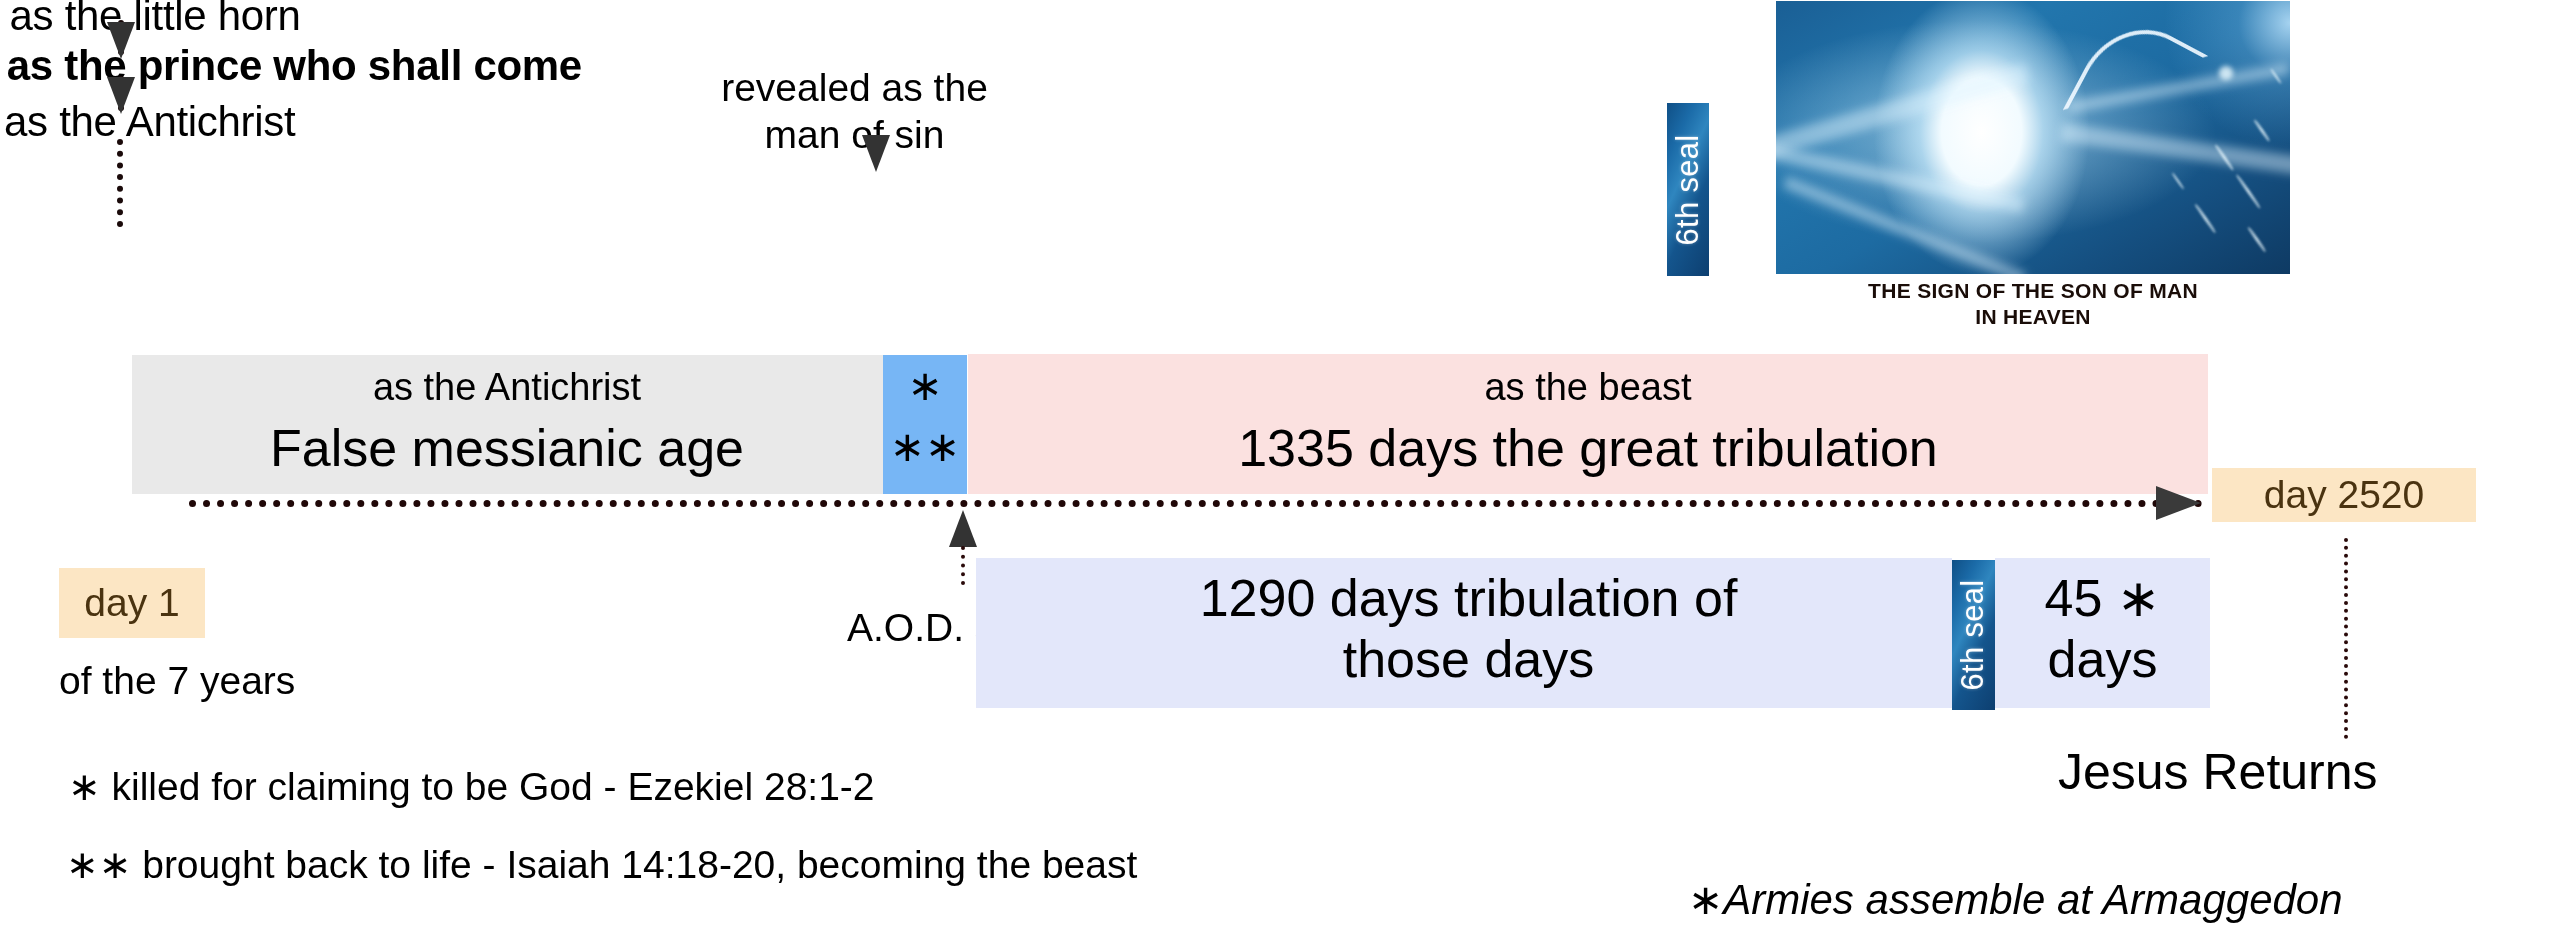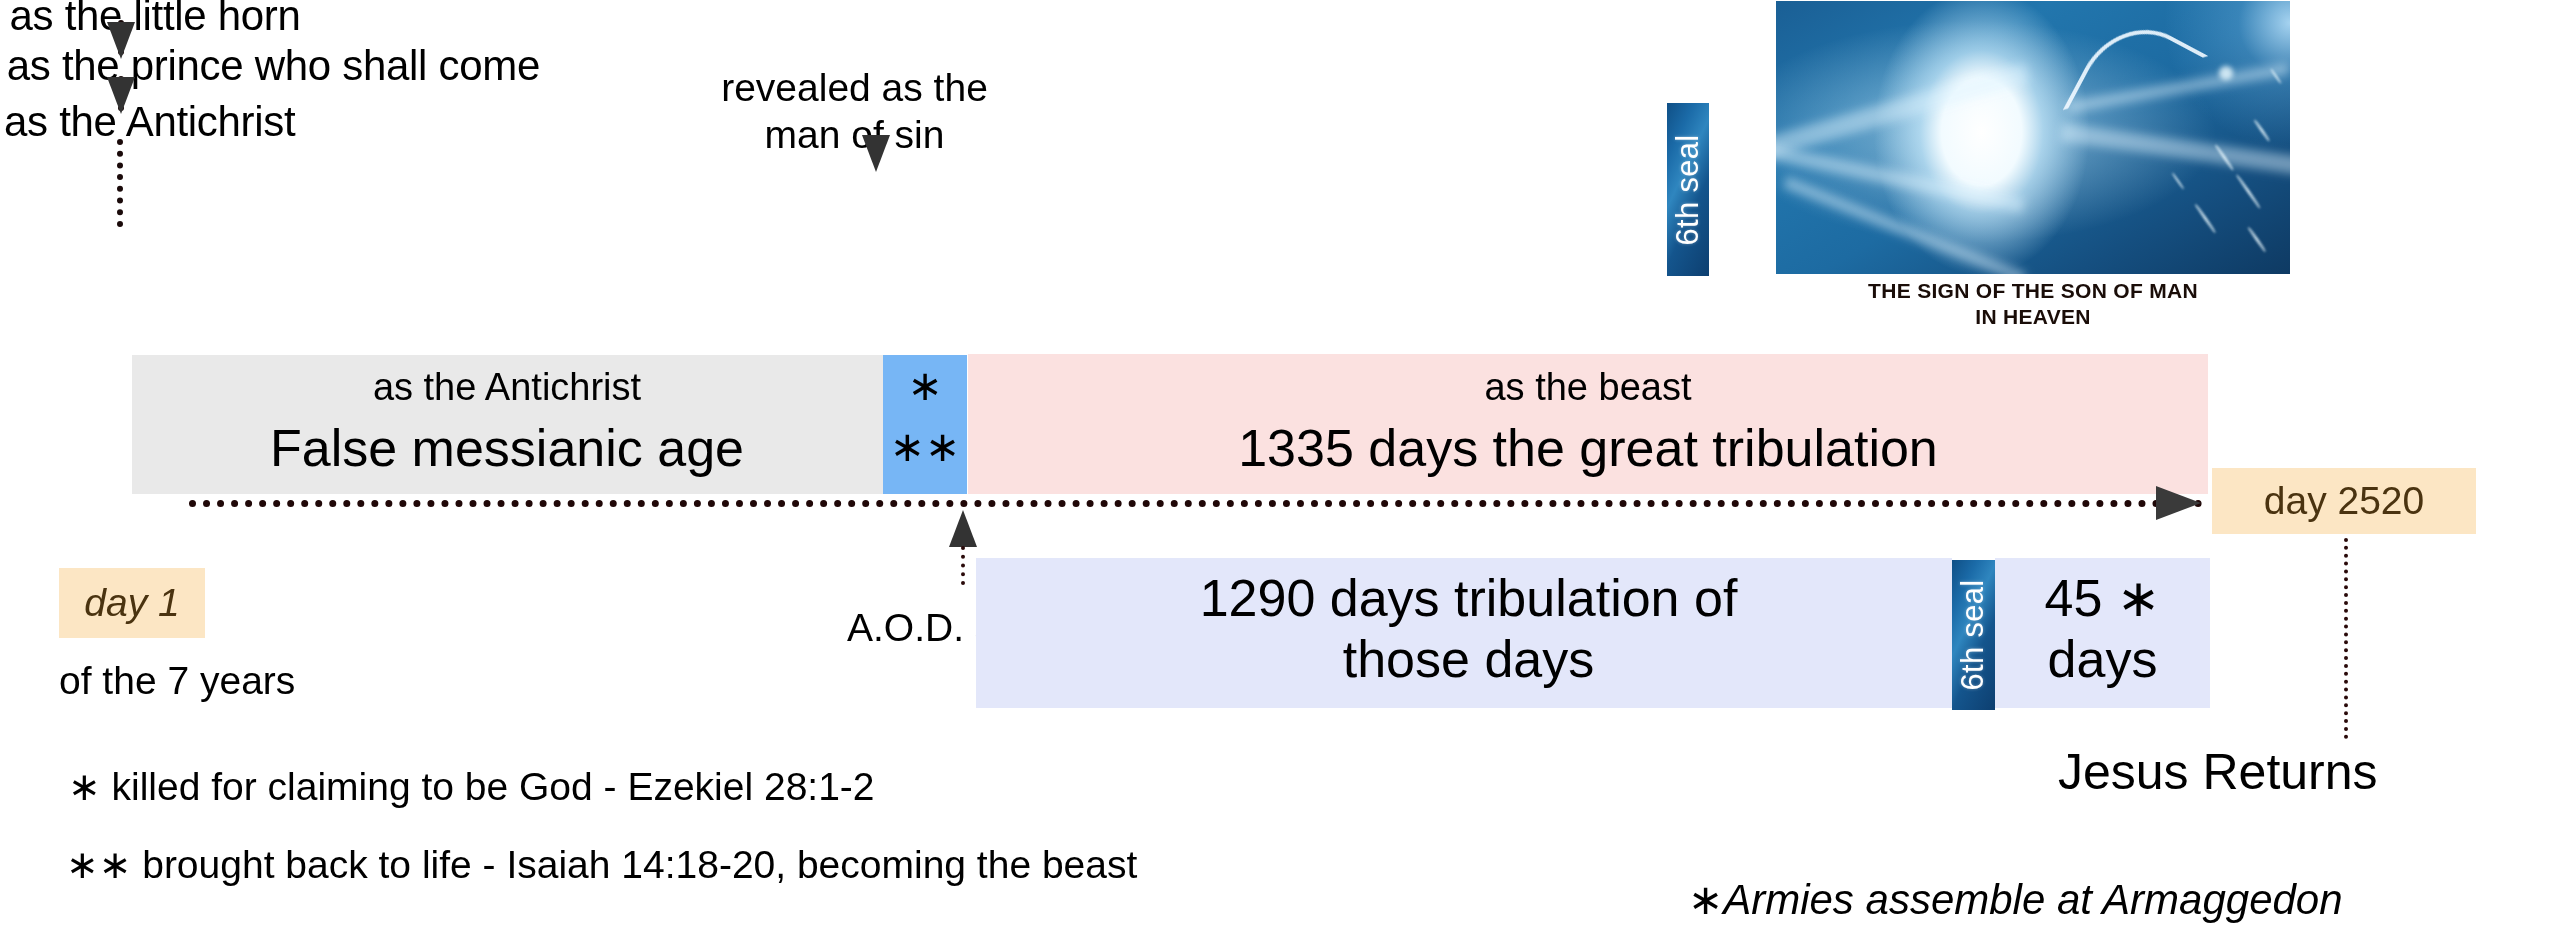--- a/index.html
+++ b/index.html
@@ -112,21 +112,21 @@
   .of7{font-size:39px;font-weight:normal;white-space:nowrap;}
 </style>
 </head>
 <body>
 
 <div class="abs txt chain-label" style="left:9.5px;top:-5.4px;">as the little horn</div>
 
 <div class="vdots" style="left:118px;top:20px;height:35px;"></div>
 <div class="arrowhead-down" style="left:107px;top:21.6px;"></div>
 
-<div class="abs txt chain-label" style="left:6.8px;top:45px;">as the prince who shall come</div>
+<div class="abs txt chain-label" style="left:6.8px;top:45px;font-weight:bold;">as the prince who shall come</div>
 
 <div class="vdots" style="left:118px;top:76px;height:35px;"></div>
 <div class="arrowhead-down" style="left:107px;top:77px;"></div>
 
 <div class="abs txt chain-label" style="left:4px;top:101px;">as the Antichrist</div>
 
 <div class="vdots" style="left:117px;top:139px;height:88px;"></div>
 
 <div class="abs txt" style="left:679px;top:68px;font-size:39px;text-align:center;width:351px;">revealed as the</div>
 <div class="abs txt" style="left:679px;top:115px;font-size:39px;text-align:center;width:351px;">man of sin</div>
@@ -168,41 +168,41 @@
 
 <div class="abs ast" style="left:883px;top:365px;width:84px;">∗</div>
 <div class="abs ast" style="left:883px;top:426px;width:84px;">∗∗</div>
 
 <div class="bar-caption cap-small" style="left:968px;top:366px;width:1240px;">as the beast</div>
 <div class="bar-caption cap-big" style="left:968px;top:418px;width:1240px;">1335 days the great tribulation</div>
 
 <div class="hdots" style="left:189px;top:500px;width:2014px;"></div>
 <div class="arrowhead-right" style="left:2156px;top:486px;"></div>
 
-<div class="chip" style="left:59px;top:568px;width:146px;height:70px;font-style:italic;">day 1</div>
+<div class="chip" style="left:59px;top:568px;width:146px;height:70px;">day 1</div>
 <div class="abs txt of7" style="left:59px;top:661px;">of the 7 years</div>
 
 <div class="arrowhead-up" style="left:949px;top:510px;"></div>
 <div class="vdots-thin" style="left:961px;top:546px;height:39px;"></div>
 <div class="abs txt" style="left:847px;top:608px;font-size:39px;">A.O.D. setup</div>
 
 <div class="bar bar-lav" style="left:976px;top:558px;width:976px;height:150px;"></div>
 
 <div class="bar-caption cap-big" style="left:987px;top:568px;width:963px;">1290 days tribulation of</div>
 <div class="bar-caption cap-big" style="left:987px;top:629px;width:963px;">those days</div>
 
 <div class="seal" style="left:1952px;top:560px;width:43px;height:150px;">
   <span>6th seal</span>
 </div>
 
 <div class="bar bar-lav" style="left:1995px;top:558px;width:215px;height:150px;"></div>
 <div class="bar-caption cap-big" style="left:1995px;top:568px;width:215px;">45 ∗</div>
 <div class="bar-caption cap-big" style="left:1995px;top:629px;width:215px;">days</div>
 
-<div class="chip" style="left:2212px;top:468px;width:264px;height:66px;">day 2520</div>
+<div class="chip" style="left:2212px;top:468px;width:264px;height:54px;">day 2520</div>
 <div class="vdots-thin" style="left:2344px;top:538px;height:201px;"></div>
 <div class="abs txt jesus" style="left:2058px;top:747px;">Jesus Returns</div>
 
 <div class="abs txt footnote" style="left:68px;top:767px;">∗   killed for claiming to be God - Ezekiel 28:1-2</div>
 <div class="abs txt footnote" style="left:66px;top:845px;">∗∗ brought back to life - Isaiah 14:18-20, becoming the beast</div>
 
 <div class="abs txt armies" style="left:1688px;top:879px;font-style:italic;">∗Armies assemble at Armaggedon</div>
 
 
 </body></html>

